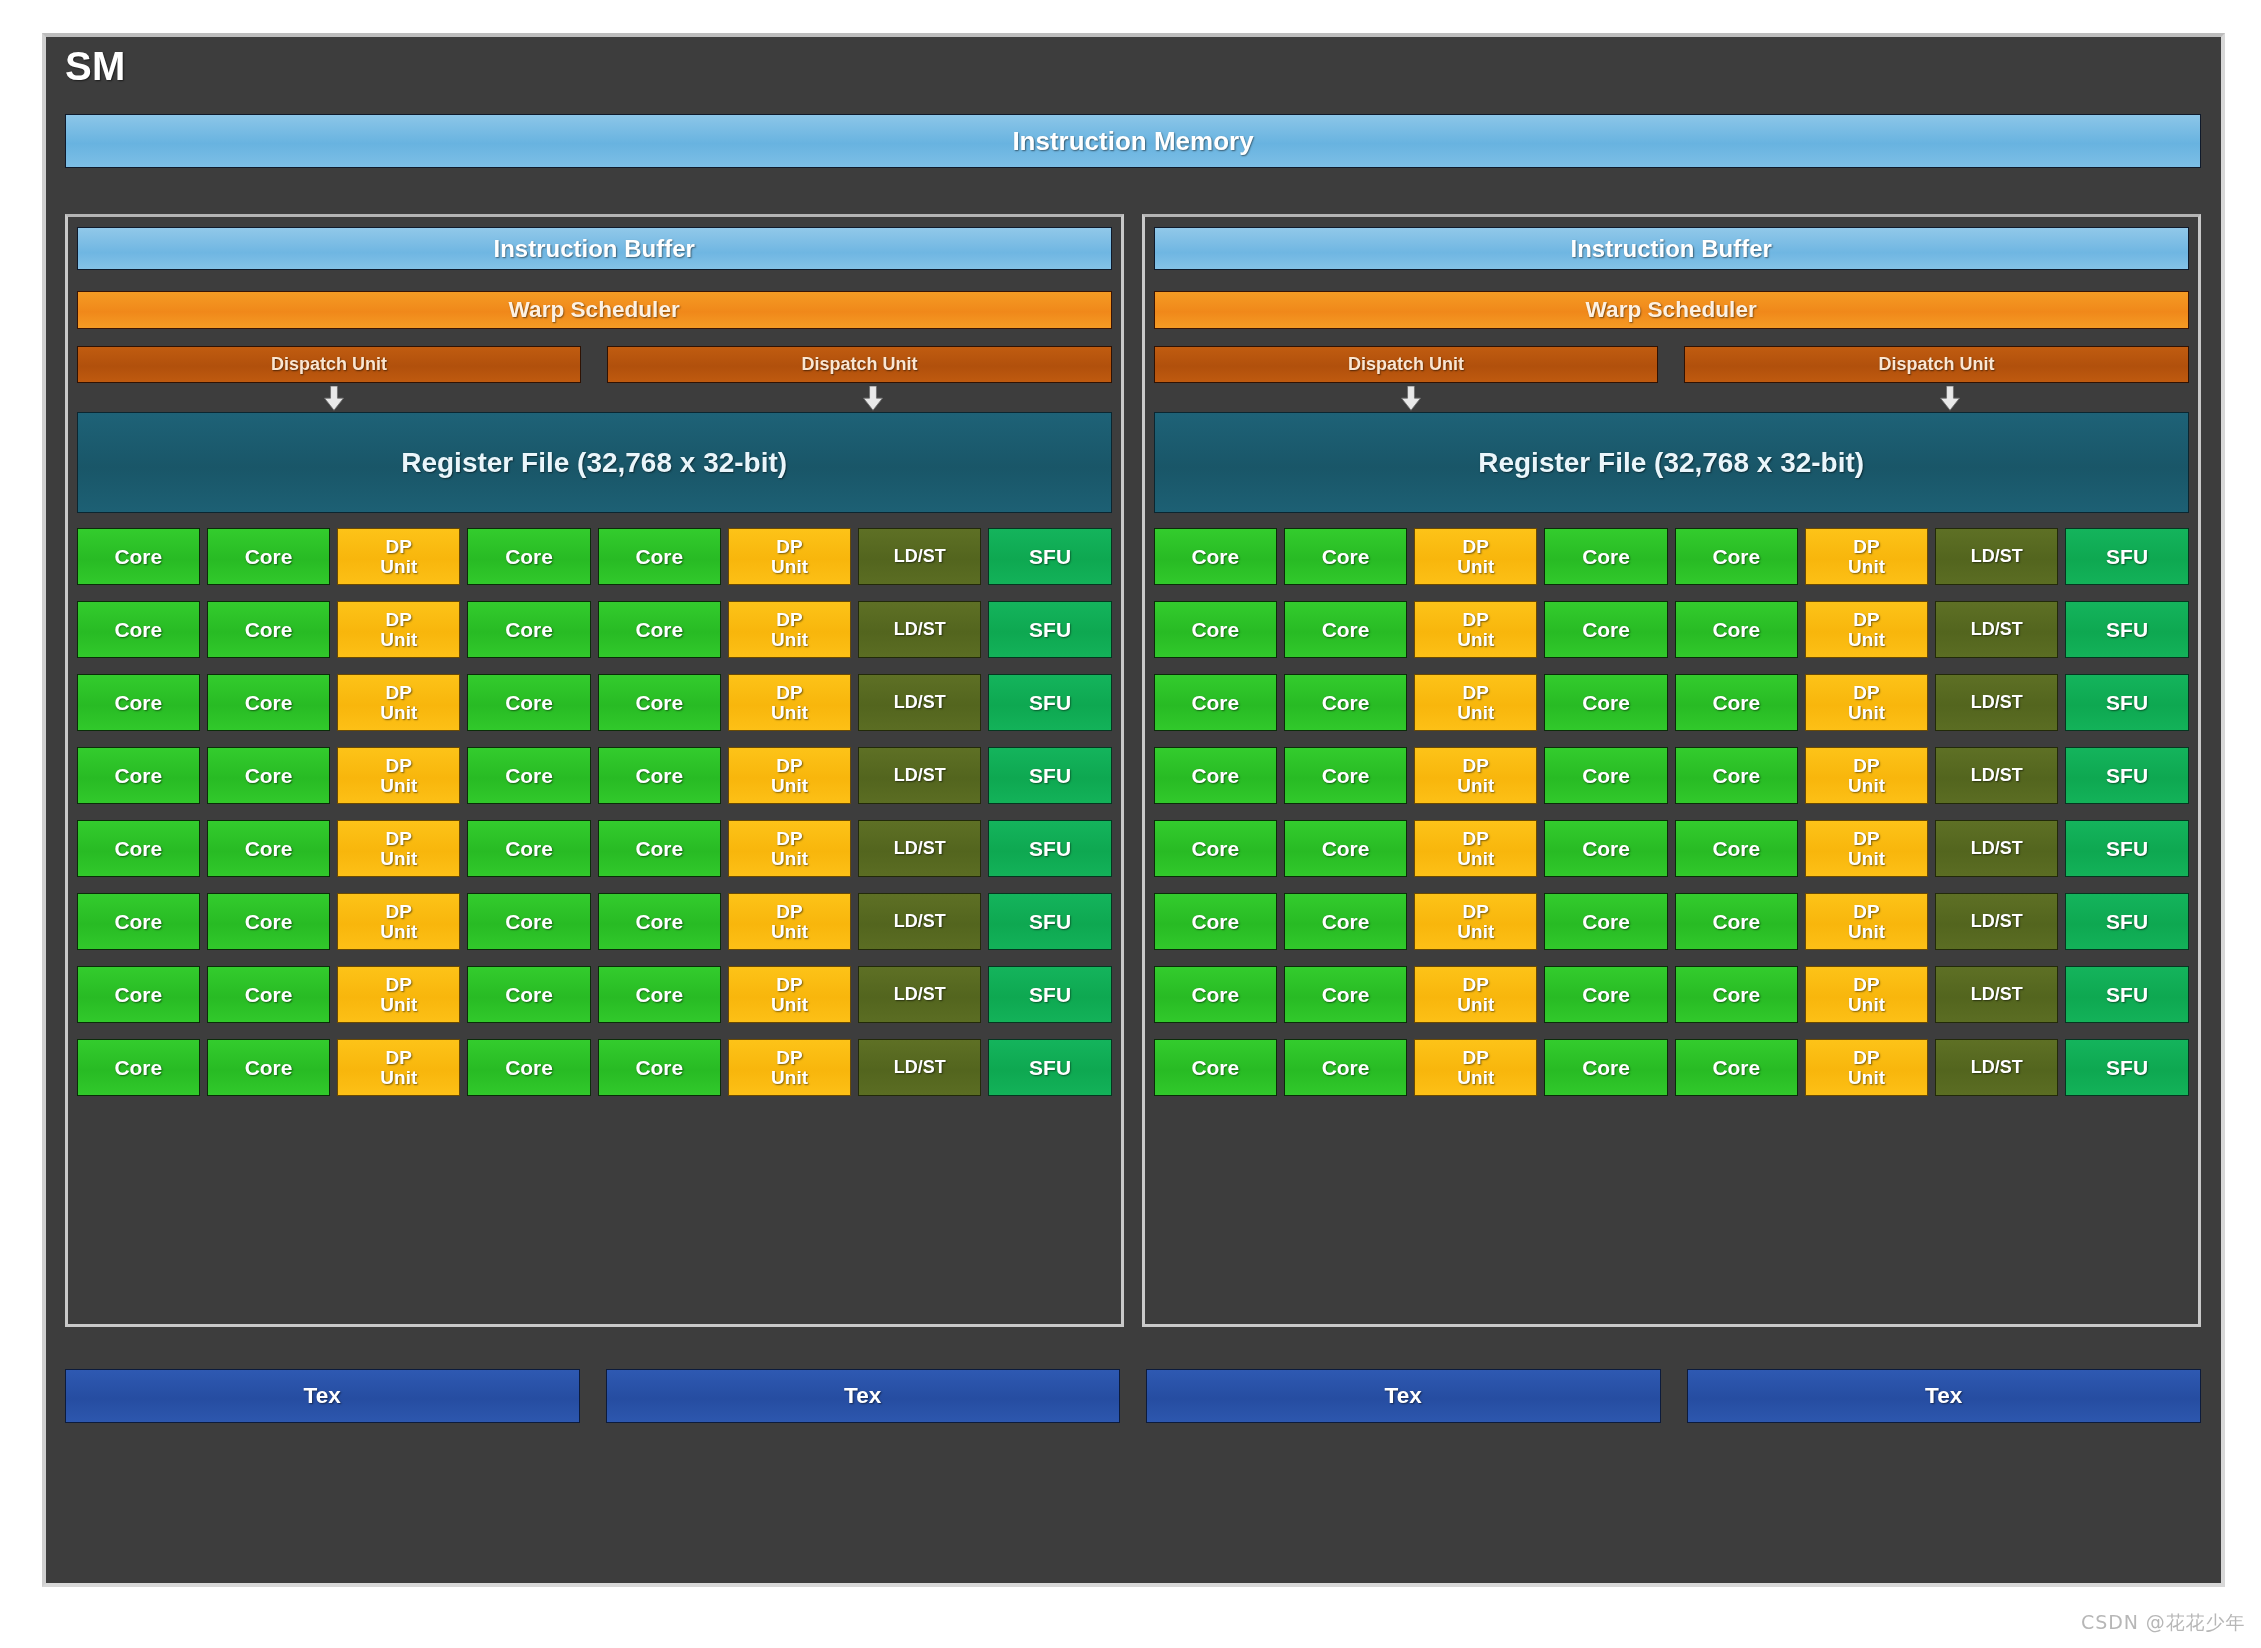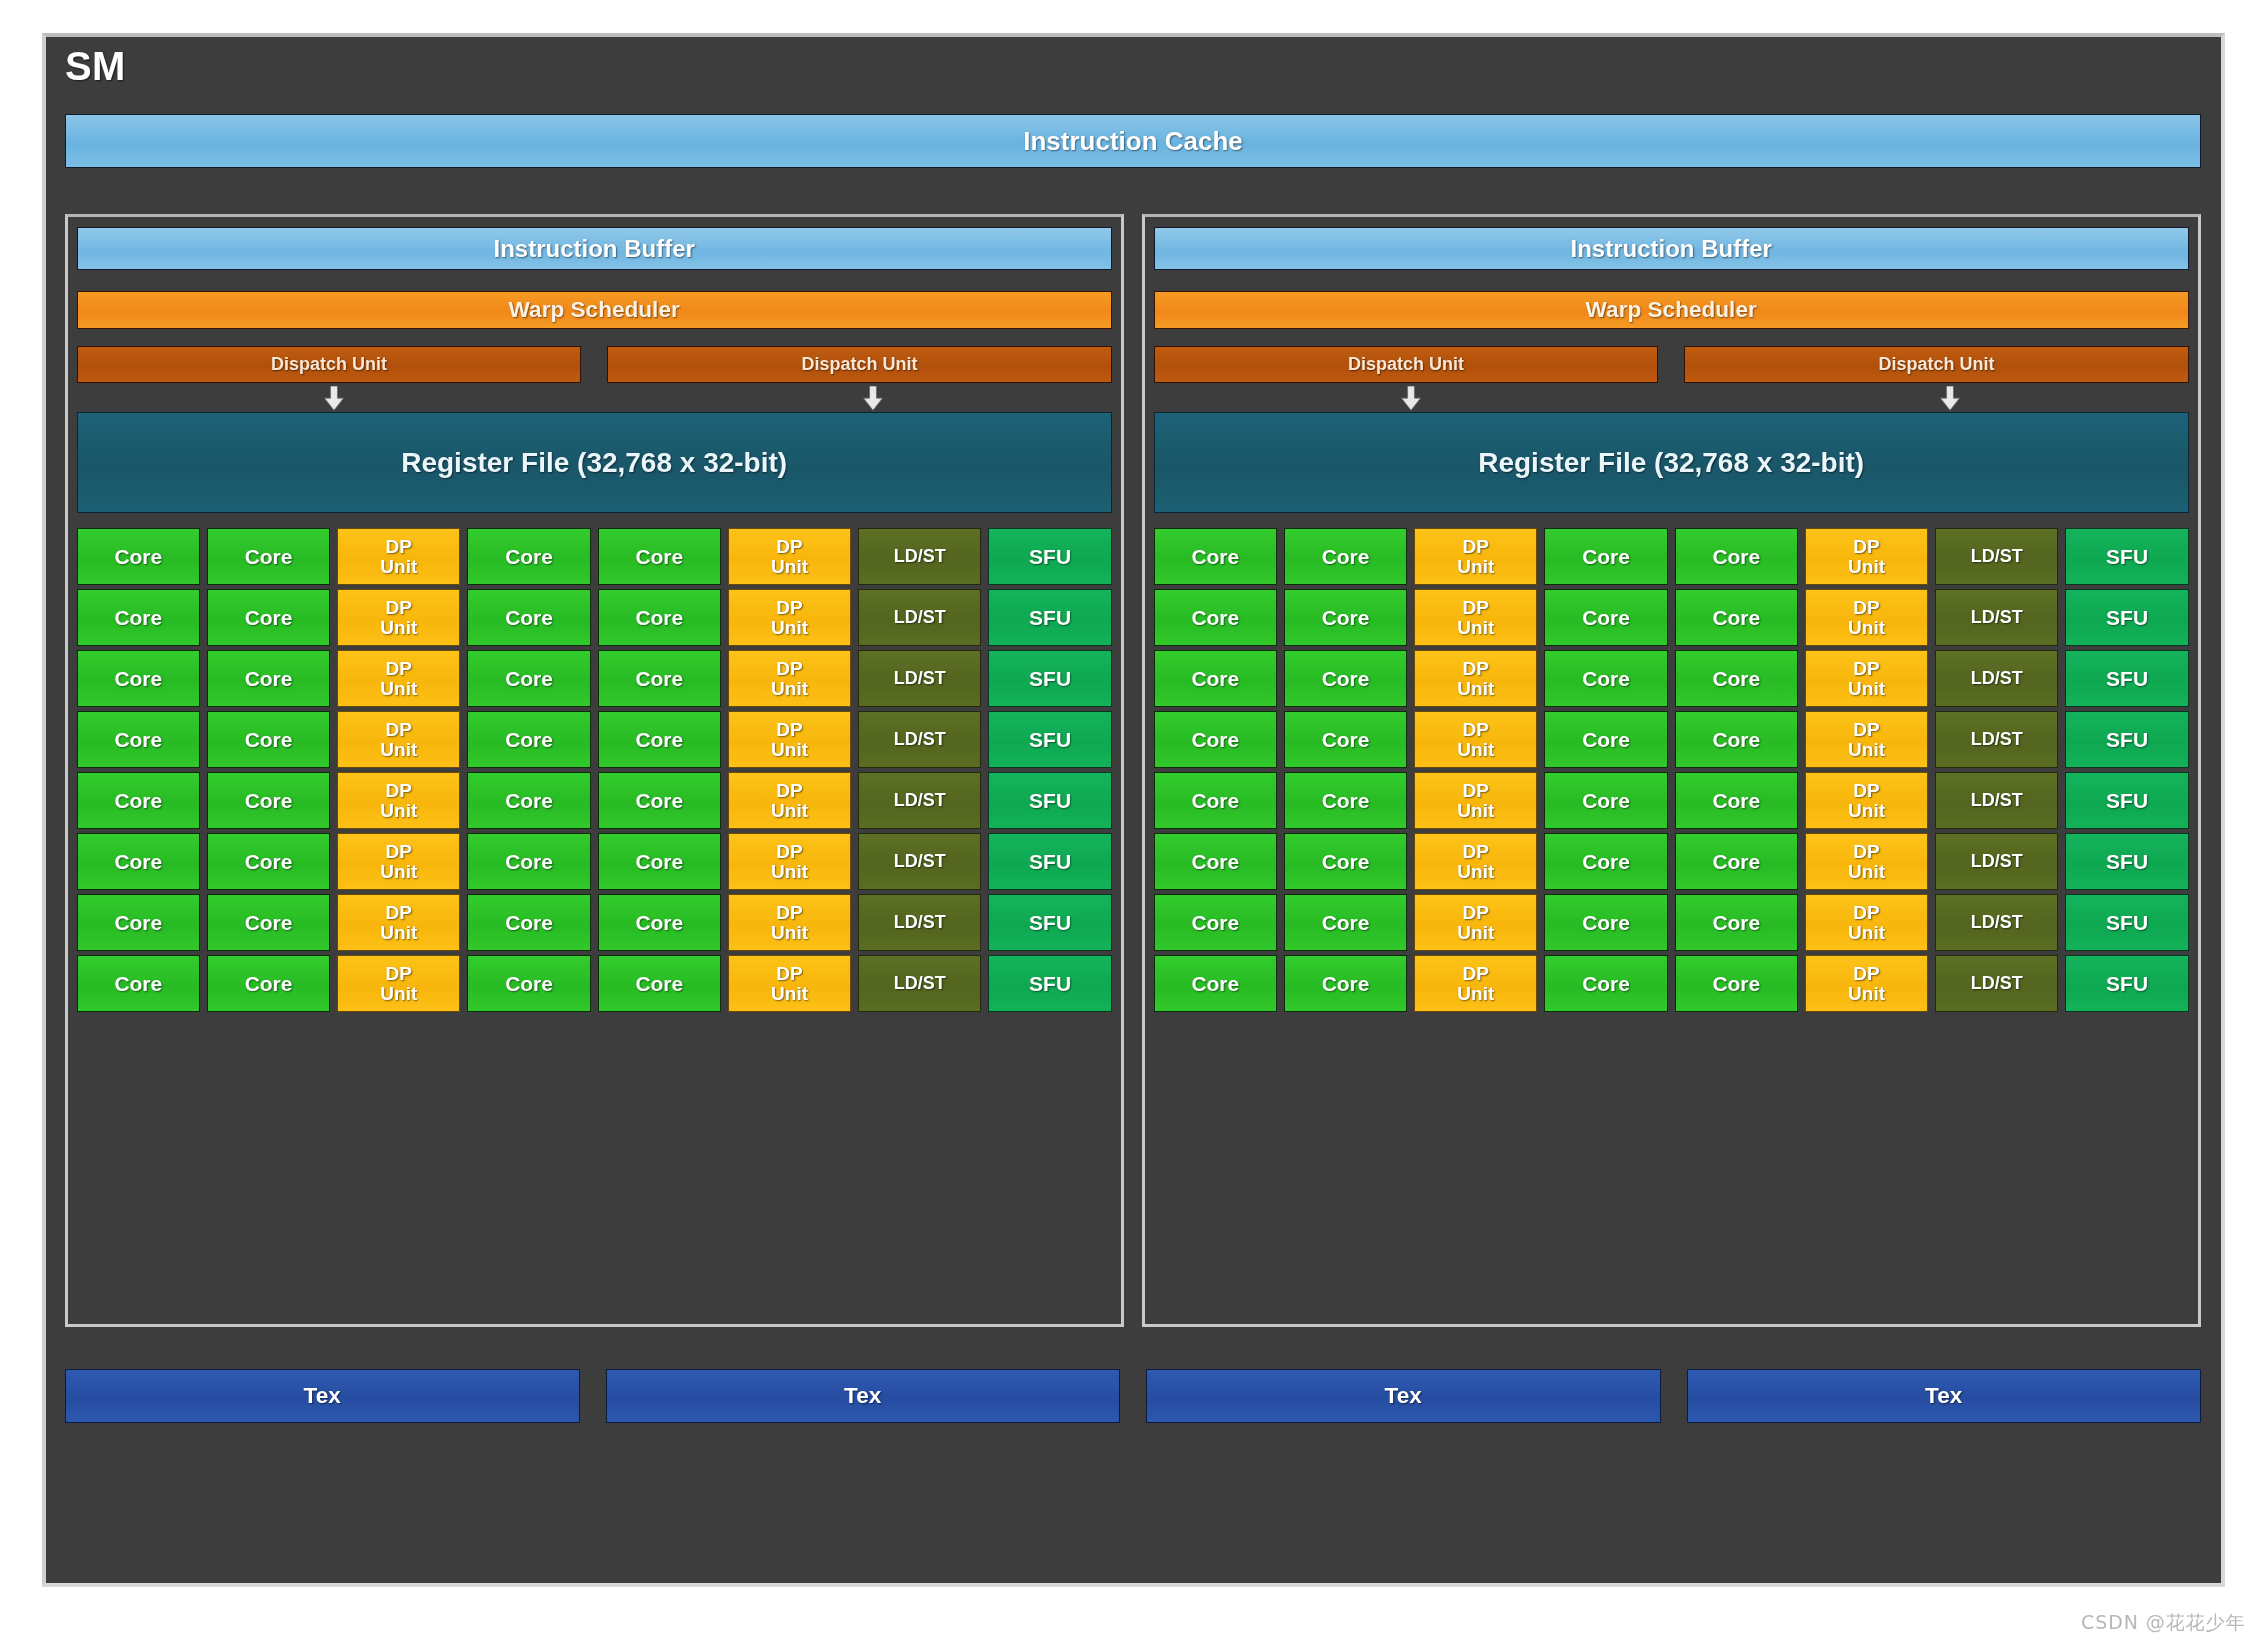--- a/index.html
+++ b/index.html
@@ -159,21 +159,21 @@
 
   
   .core-grid {
     position: absolute;
     left: 8.7px;
     top: 311px;
     width: 1035px;
     display: grid;
     grid-template-columns: repeat(8, 1fr);
     grid-auto-rows: 57px;
-    gap: 4px 7px;
+    gap: 16px 7px;
   }
   .cell {
     box-sizing: border-box;
     display: flex;
     flex-direction: column;
     align-items: center;
     justify-content: center;
     font-weight: bold;
     color: #ffffff;
     text-shadow: 0.9px 0.9px 1.7px rgba(0,0,0,0.5);
@@ -254,21 +254,21 @@
     margin-left: 36px;
   }
 </style>
 </head>
 <body>
 
 <div id="sm-frame">
 
   <div id="sm-title">SM</div>
 
-  <div id="instruction-cache" class="bar bar-blue">Instruction Cache</div>
+  <div id="instruction-cache" class="bar bar-blue">Instruction Memory</div>
 
   <div class="panel" id="panel-left">
     <div class="bar bar-lightblue inst-buffer">Instruction Buffer</div>
 
     <div class="bar warp-scheduler">Warp Scheduler</div>
 
     <div class="dispatch-row">
       <div class="dispatch-unit">Dispatch Unit</div>
       <div class="dispatch-unit">Dispatch Unit</div>
     </div>

